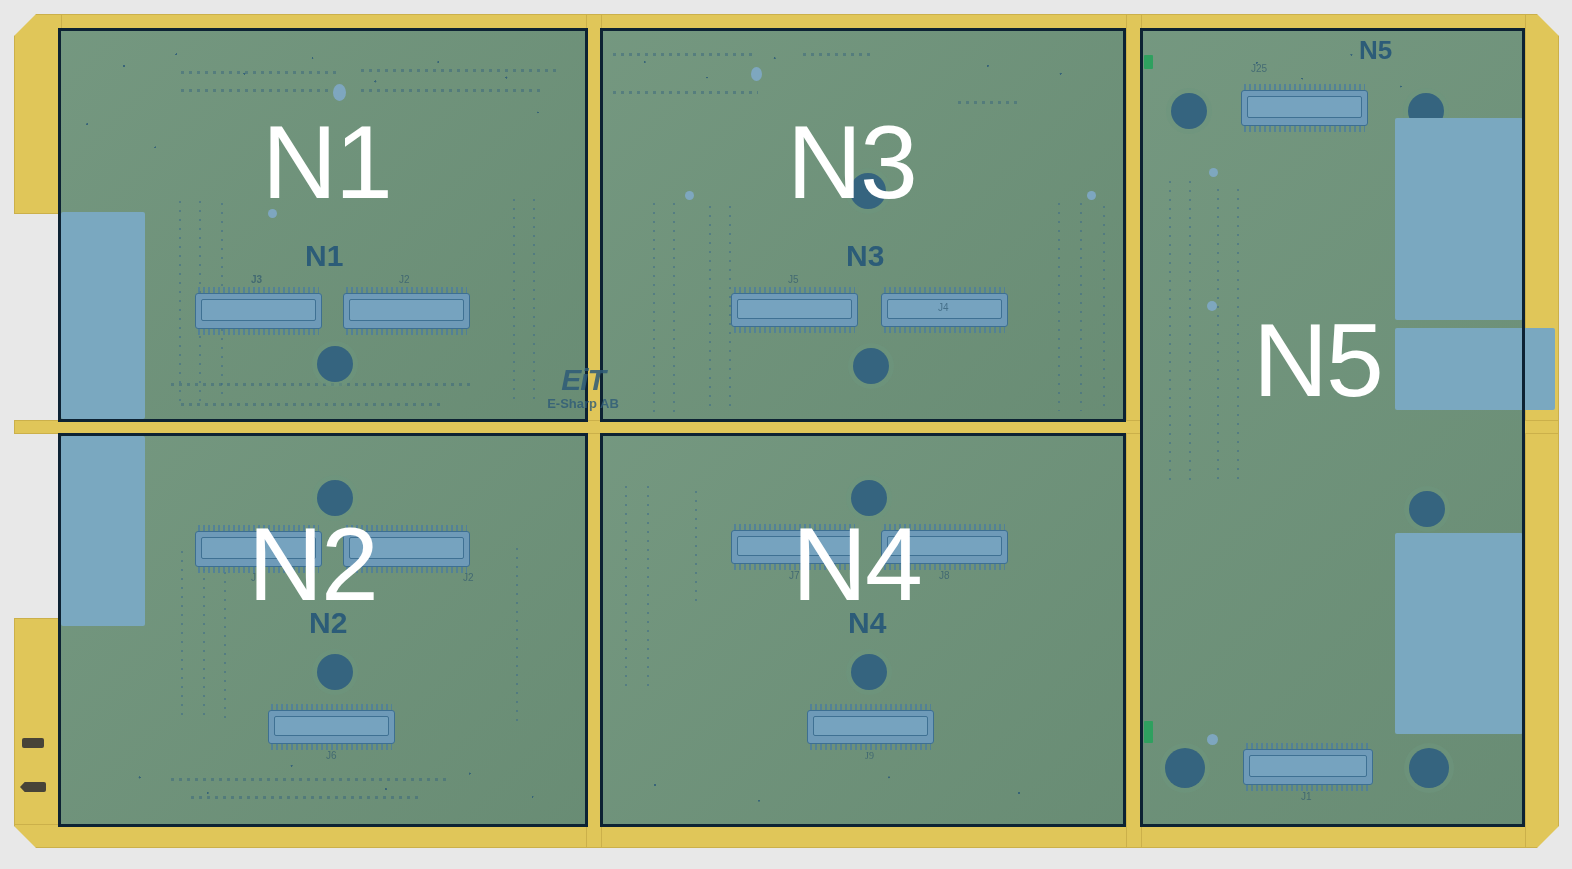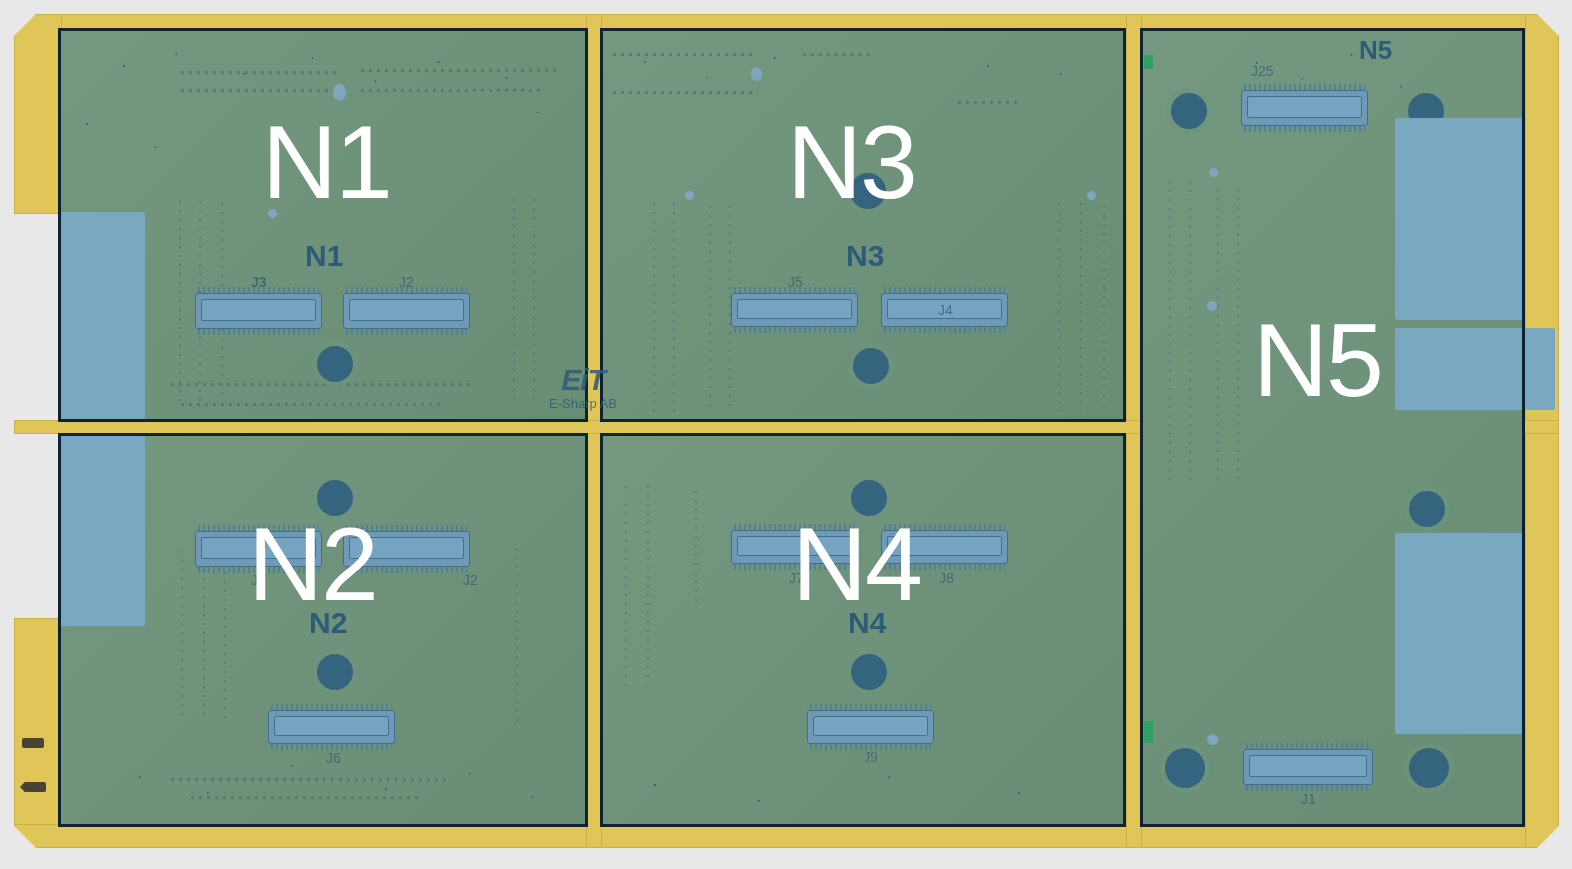--- a/index.html
+++ b/index.html
@@ -96,21 +96,21 @@
     position: absolute;
     border-radius: 50%;
     background: #7fa9c6;
     opacity: .9;
   }
 
   
   .ref {
     position: absolute;
     color: #2c556e;
-    font-size: 14px;
+    font-size: 10px;
     opacity: .65;
     font-family: "Liberation Sans", sans-serif;
     white-space: nowrap;
     pointer-events: none;
     text-align: center;
   }
 
   
   .silk-name {
     position: absolute;
@@ -150,20 +150,21 @@
     letter-spacing: -1px;
     opacity: .85;
     line-height: 1;
   }
   .logo-text {
     color: #2e5b78;
     font-size: 13px;
     opacity: .8;
     margin-top: 2px;
     line-height: 1;
+    font-weight: bold;
   }
 
   
   .pad {
     position: absolute;
     background: #2b2b33;
     border-radius: 2px;
     opacity: .85;
   }
   .green-smd {

